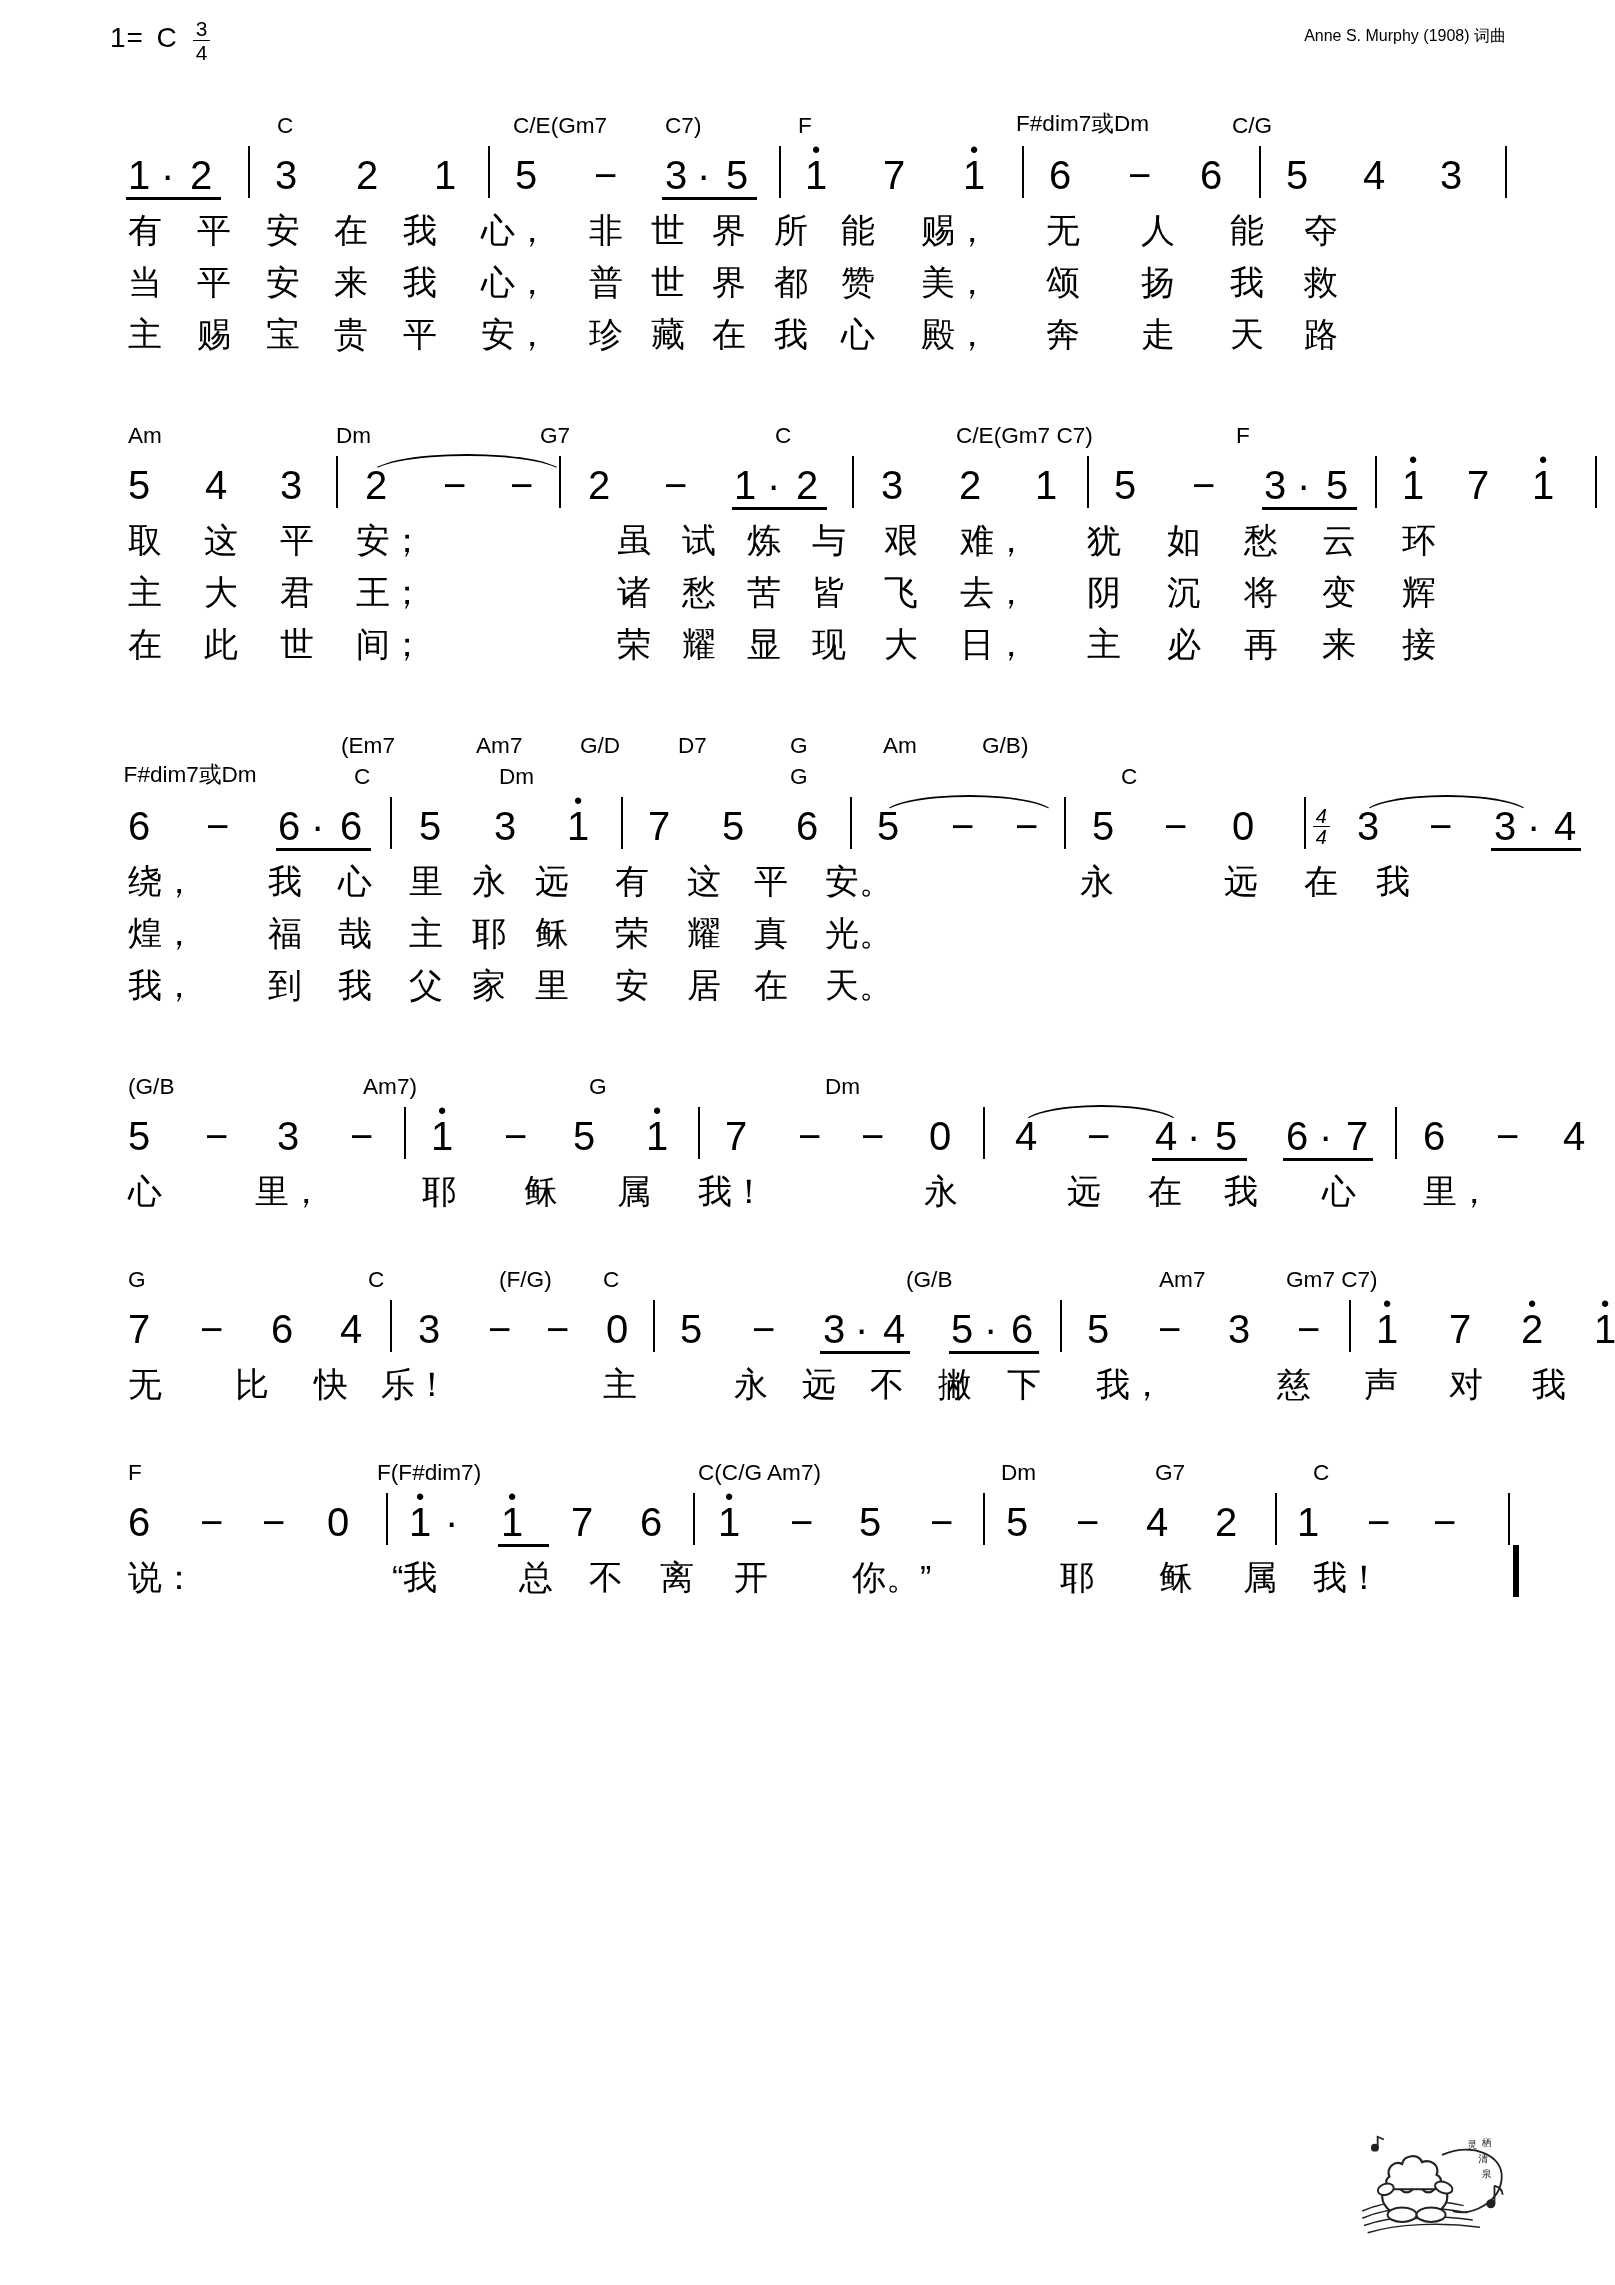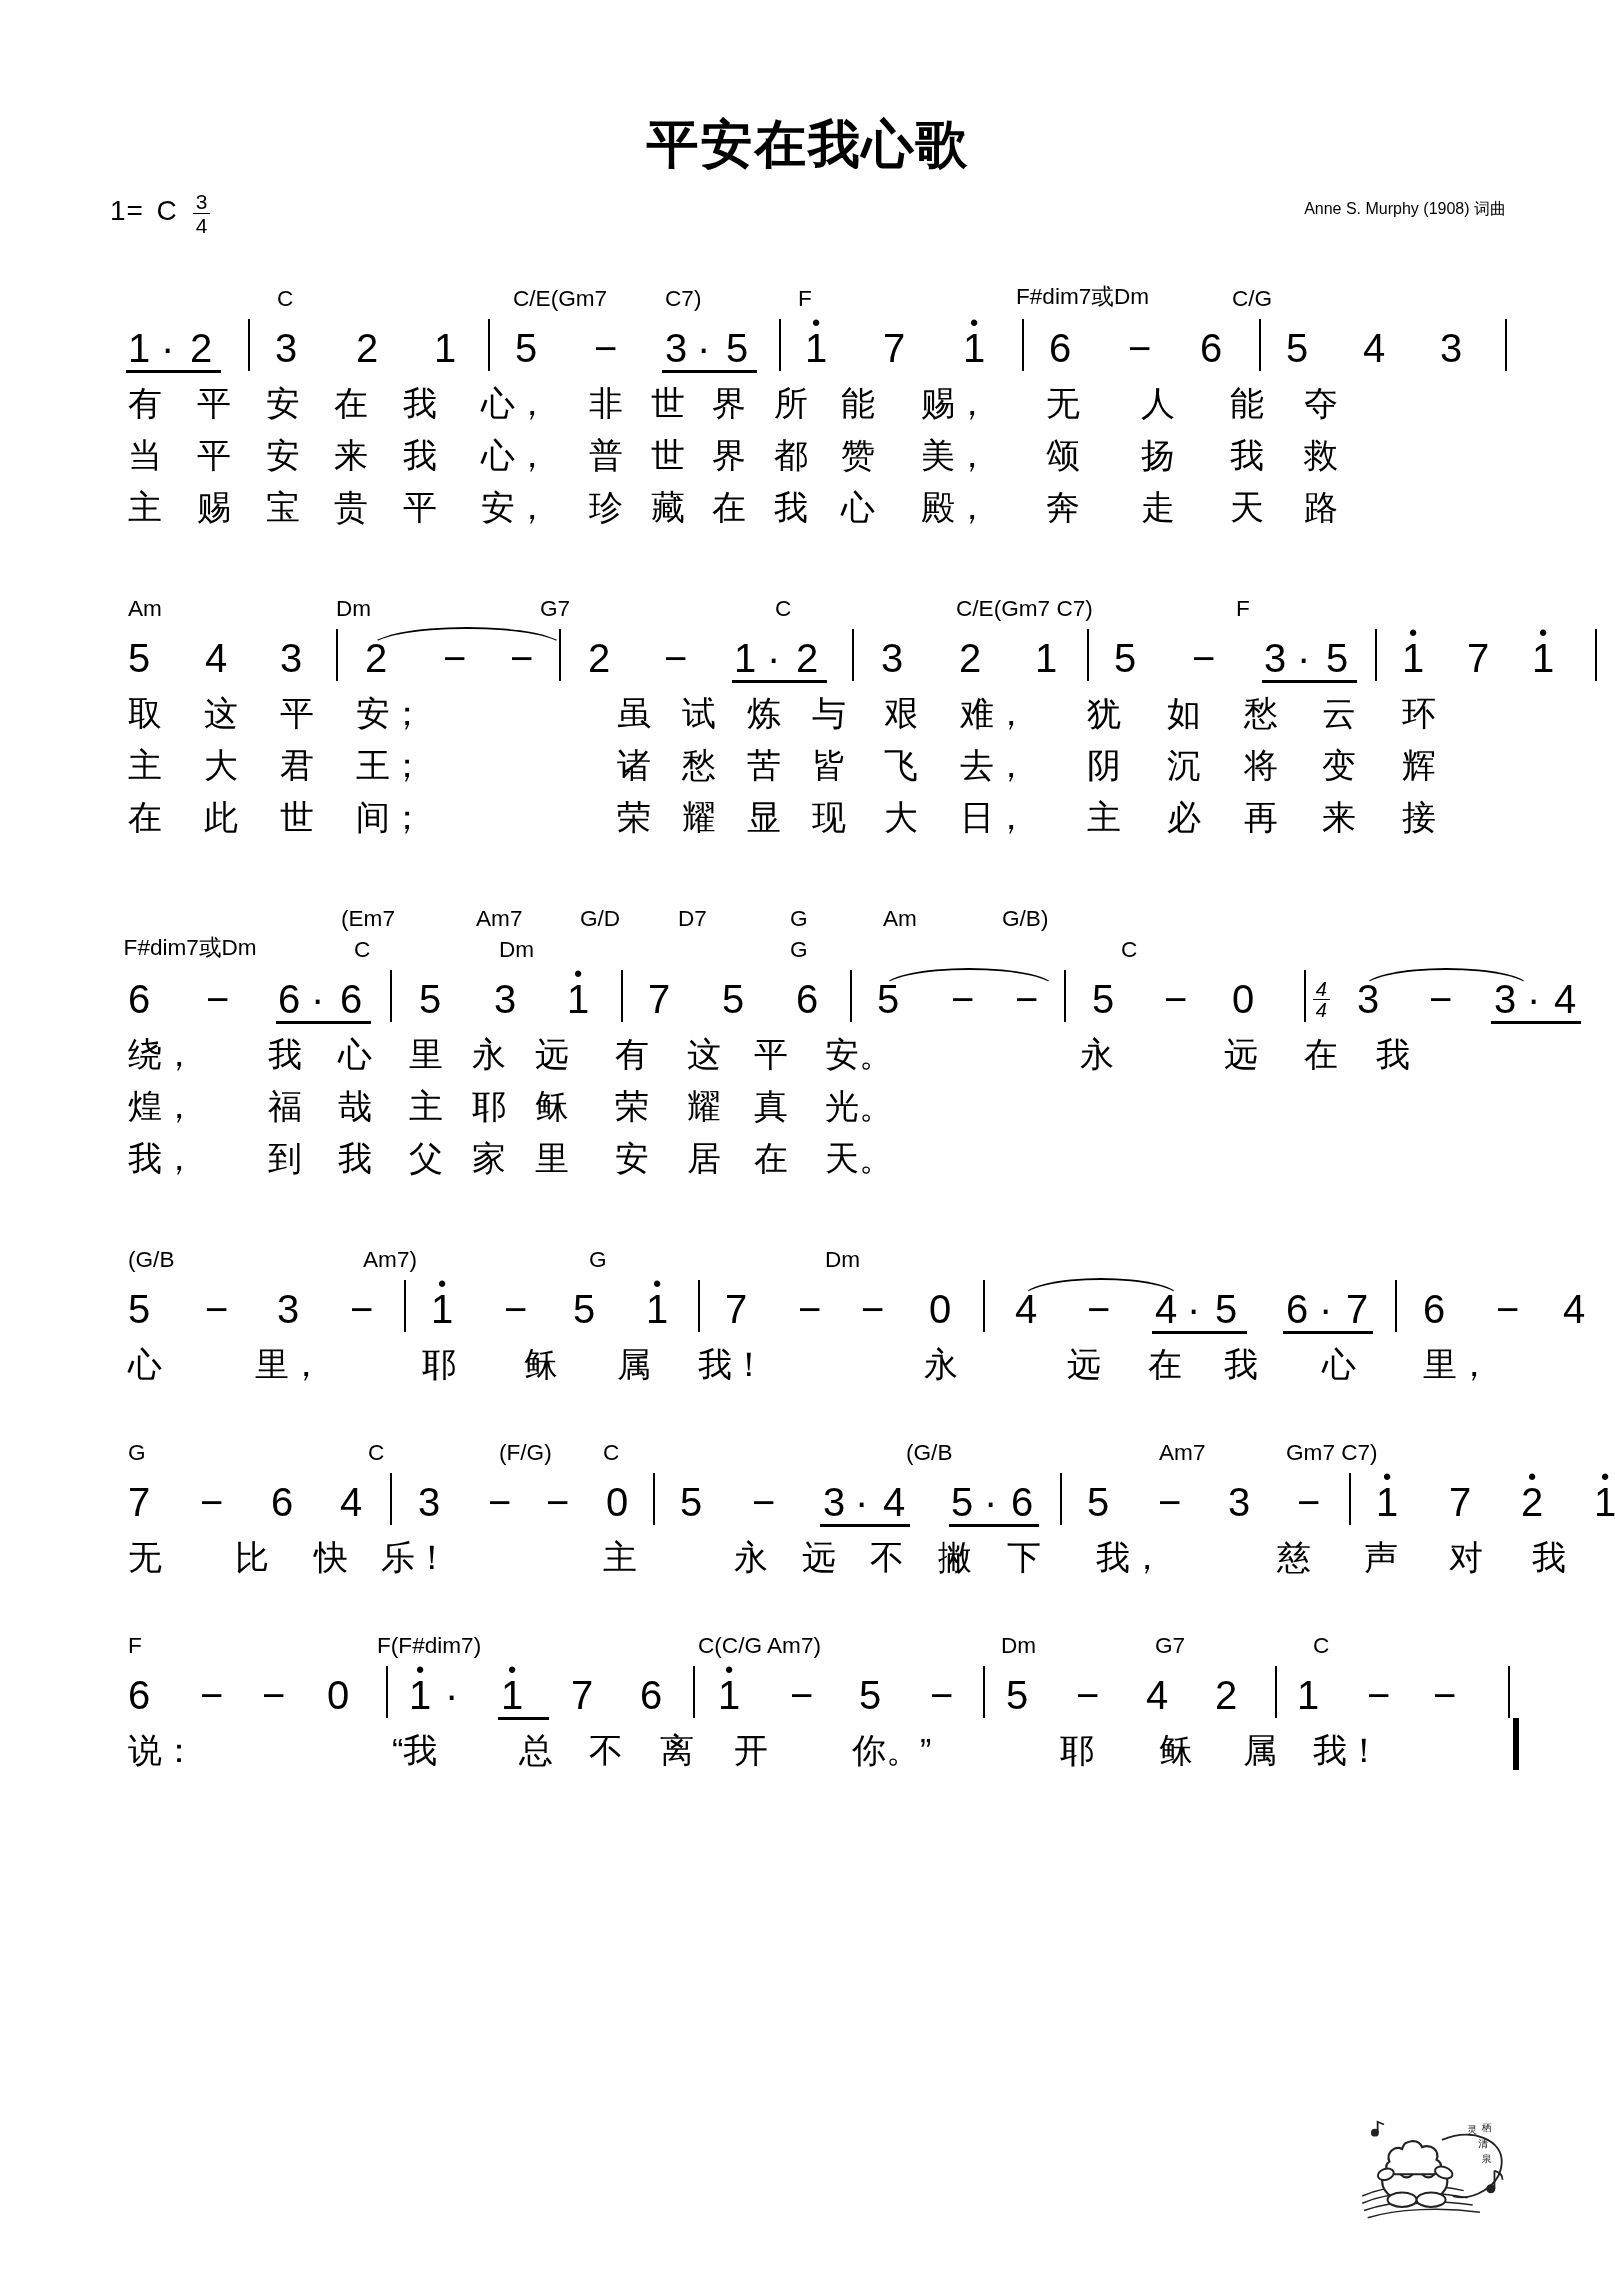--- a/index.html
+++ b/index.html
@@ -144,21 +144,20 @@
     bottom:49px;
     width:163px;
     height:118px;
   }
 </style>
 </head>
 <body>
 
 <div class="page">
 
-  <h1 class="title">平安在我心歌</h1>
 
   <div class="metarow">
     <div class="keysig">
       <span class="eq">1=</span>
       <span>C</span>
       <span class="timesig">
         <span class="num">3</span>
         <span class="den">4</span>
       </span>
     </div>
@@ -358,21 +357,21 @@
       </div>
       <div class="sysgap" style="height: 67px;"></div>
       <div class="system">
         <div class="chordrow">
           <span class="chord" style="left: 231px;">(Em7</span>
           <span class="chord" style="left: 366px;">Am7</span>
           <span class="chord" style="left: 470px;">G/D</span>
           <span class="chord" style="left: 568px;">D7</span>
           <span class="chord" style="left: 680px;">G</span>
           <span class="chord" style="left: 773px;">Am</span>
-          <span class="chord" style="left: 892px;">G/B)</span>
+          <span class="chord" style="left: 872px;">G/B)</span>
         </div>
         <div class="chordrow">
           <span class="chord" style="left: 13.6px;">F#dim7或Dm</span>
           <span class="chord" style="left: 244px;">C</span>
           <span class="chord" style="left: 389px;">Dm</span>
           <span class="chord" style="left: 680px;">G</span>
           <span class="chord" style="left: 1011px;">C</span>
         </div>
         <div class="noterow">
           <span class="note" style="left: 18px;"><span class="glyph">6</span></span>

